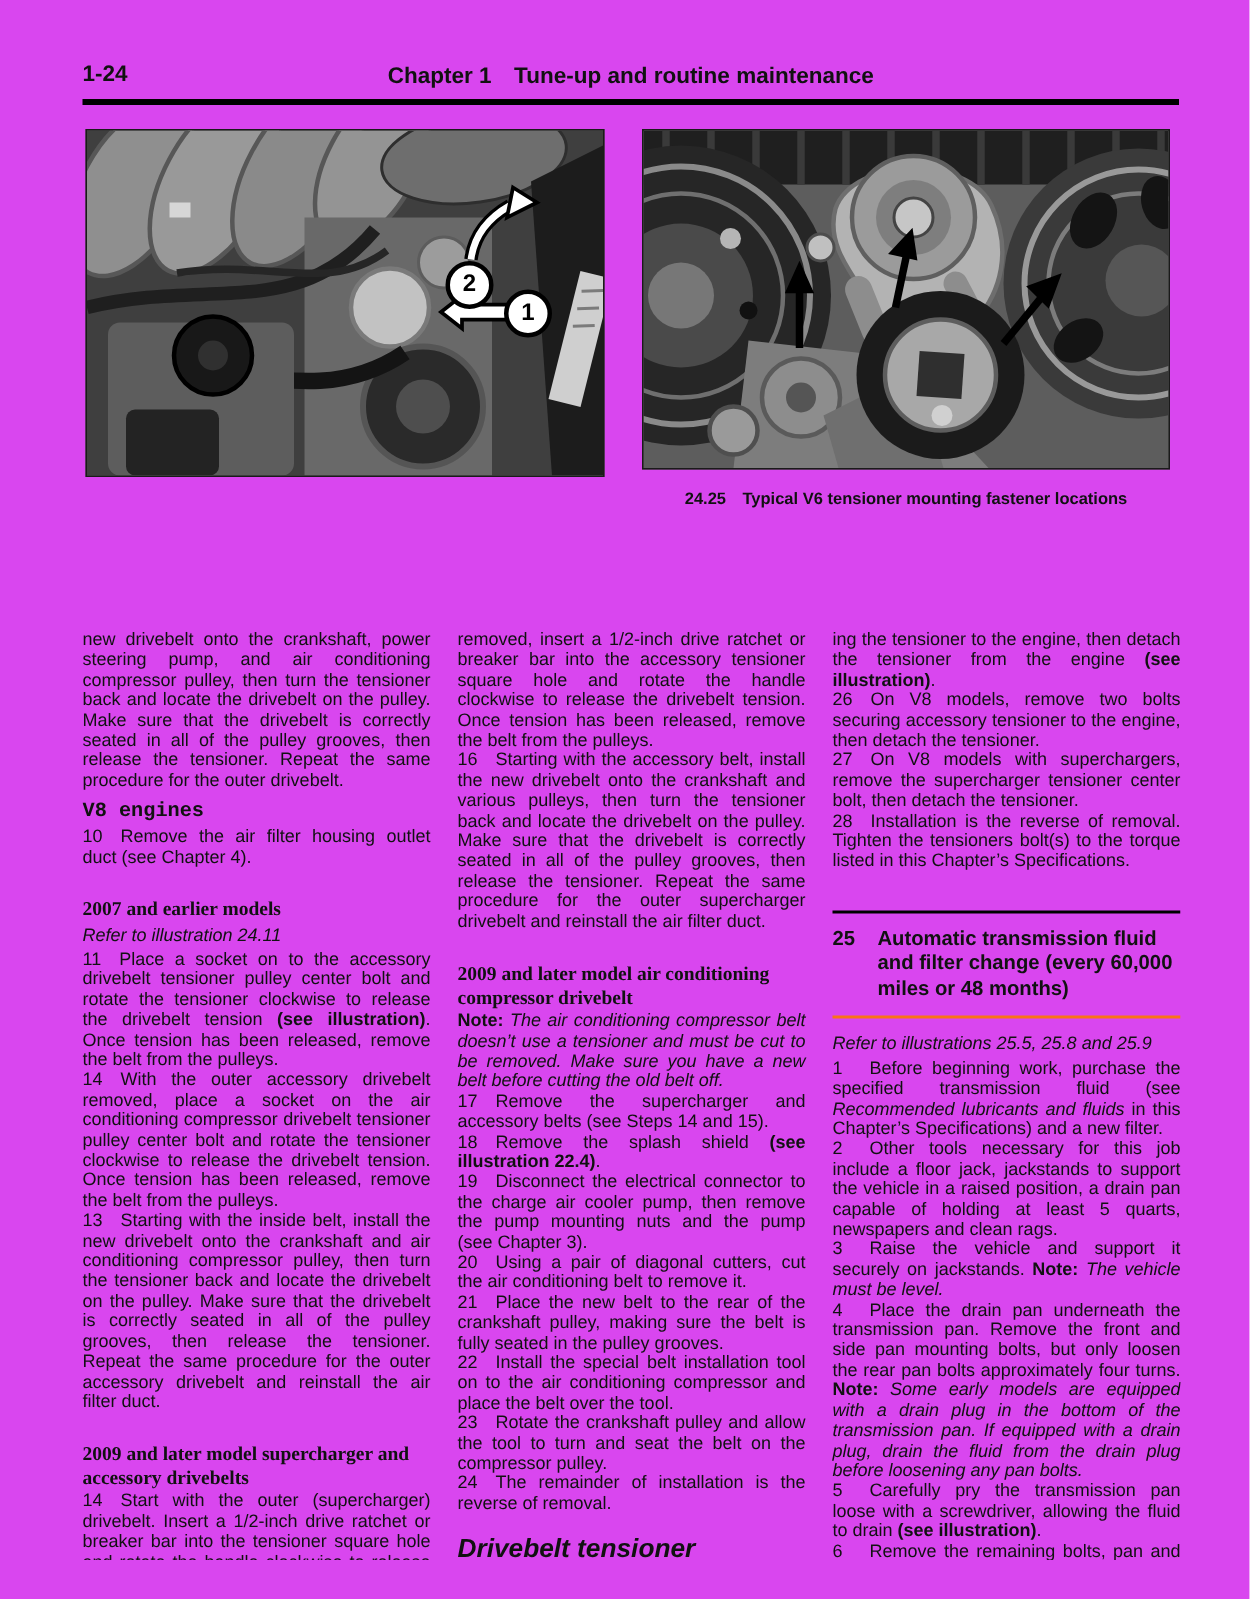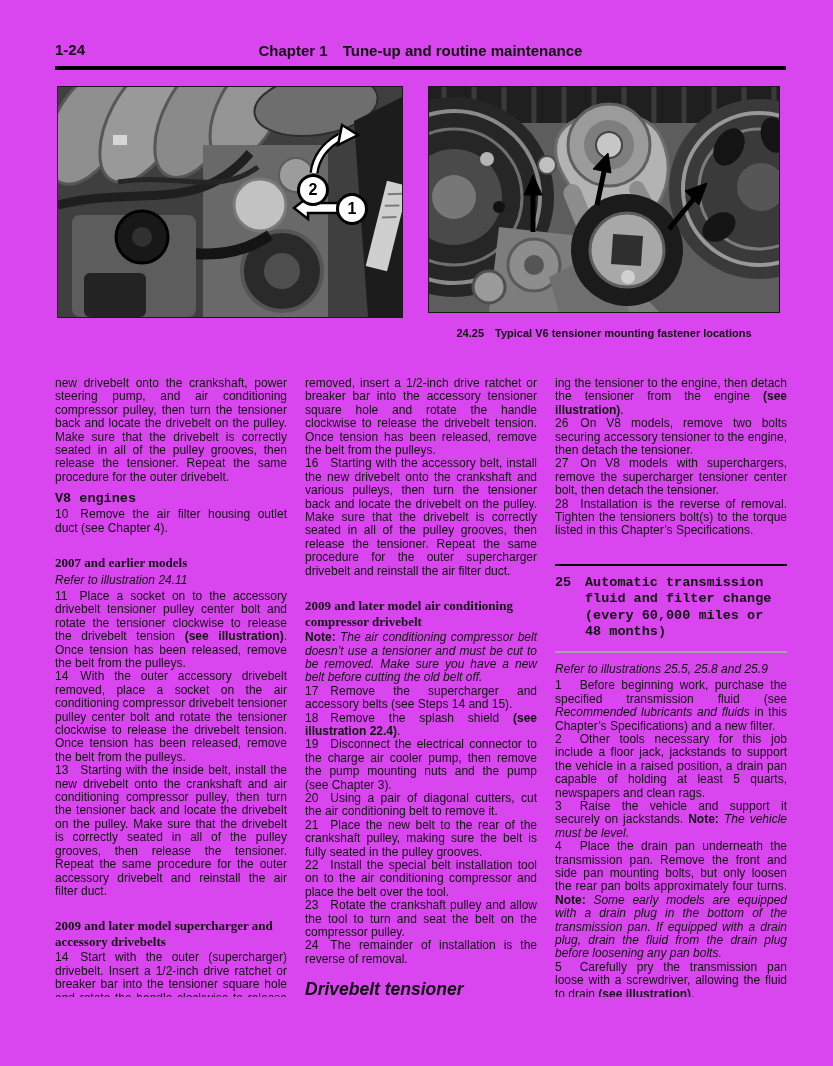--- a/index.html
+++ b/index.html
@@ -26,40 +26,40 @@
     position:absolute; width:32px; height:32px; border:3px solid #000; border-radius:50%;
     background:#fff; color:#000; font-size:16px; font-weight:bold; text-align:center;
     line-height:26px;
   }
   .caption {
     position:absolute; font-size:11px; font-weight:bold; text-align:center; line-height:14.5px;
   }
   .caption-left  { left:57px;  top:326px; width:346px; }
   .caption-right { left:418px; top:326px; width:372px; }
   .columns {
-    position:absolute; left:55px; top:377px; width:732px; height:620px;
+    position:absolute; left:55px; top:420px; width:732px; height:620px;
     display:flex; gap:18px; overflow:hidden;
   }
   .col { width:232px; flex:none; }
   .col p {
     margin:0; font-size:12px; line-height:13.4px; text-align:justify;
   }
   .col p.ref { font-style:italic; text-align:left; margin:3px 0 3px 0; }
   .col h3 {
     margin:7px 0 2px 0; font-size:13.5px; line-height:15px;font-family:Liberation Mono, monospace;
   }
   .col h4 {
     margin:20px 0 2px 0; font-size:13px; line-height:15.5px;font-family:Liberation Serif, serif;
   }
   .col h2.bighead {
     margin:13px 0 4px 0; font-size:17.5px; line-height:20px; font-style:italic; font-weight:bold;
   }
   .col .section-head {
-    margin:26px 0 10px 0; border-top:2px solid #000; border-bottom:2px solid #a3a3a3;
-    padding:9px 0 10px 0; display:flex; font-weight:bold; font-size:13.5px; line-height:16.5px;font-family:Liberation Mono, monospace;
+    margin:26px 0 10px 0; border-top:2px solid #000; border-bottom:2px solid #f97316;
+    padding:9px 0 10px 0; display:flex; font-weight:bold; font-size:13.5px; line-height:16.5px;
   }
   .col .section-head .num { width:30px; flex:none; }
   .col .section-head .txt { flex:1; }
   .seg-b { font-weight:bold; }
   .seg-i { font-style:italic; }
 </style>
 </head>
 <body>
 
 <div class="page">

